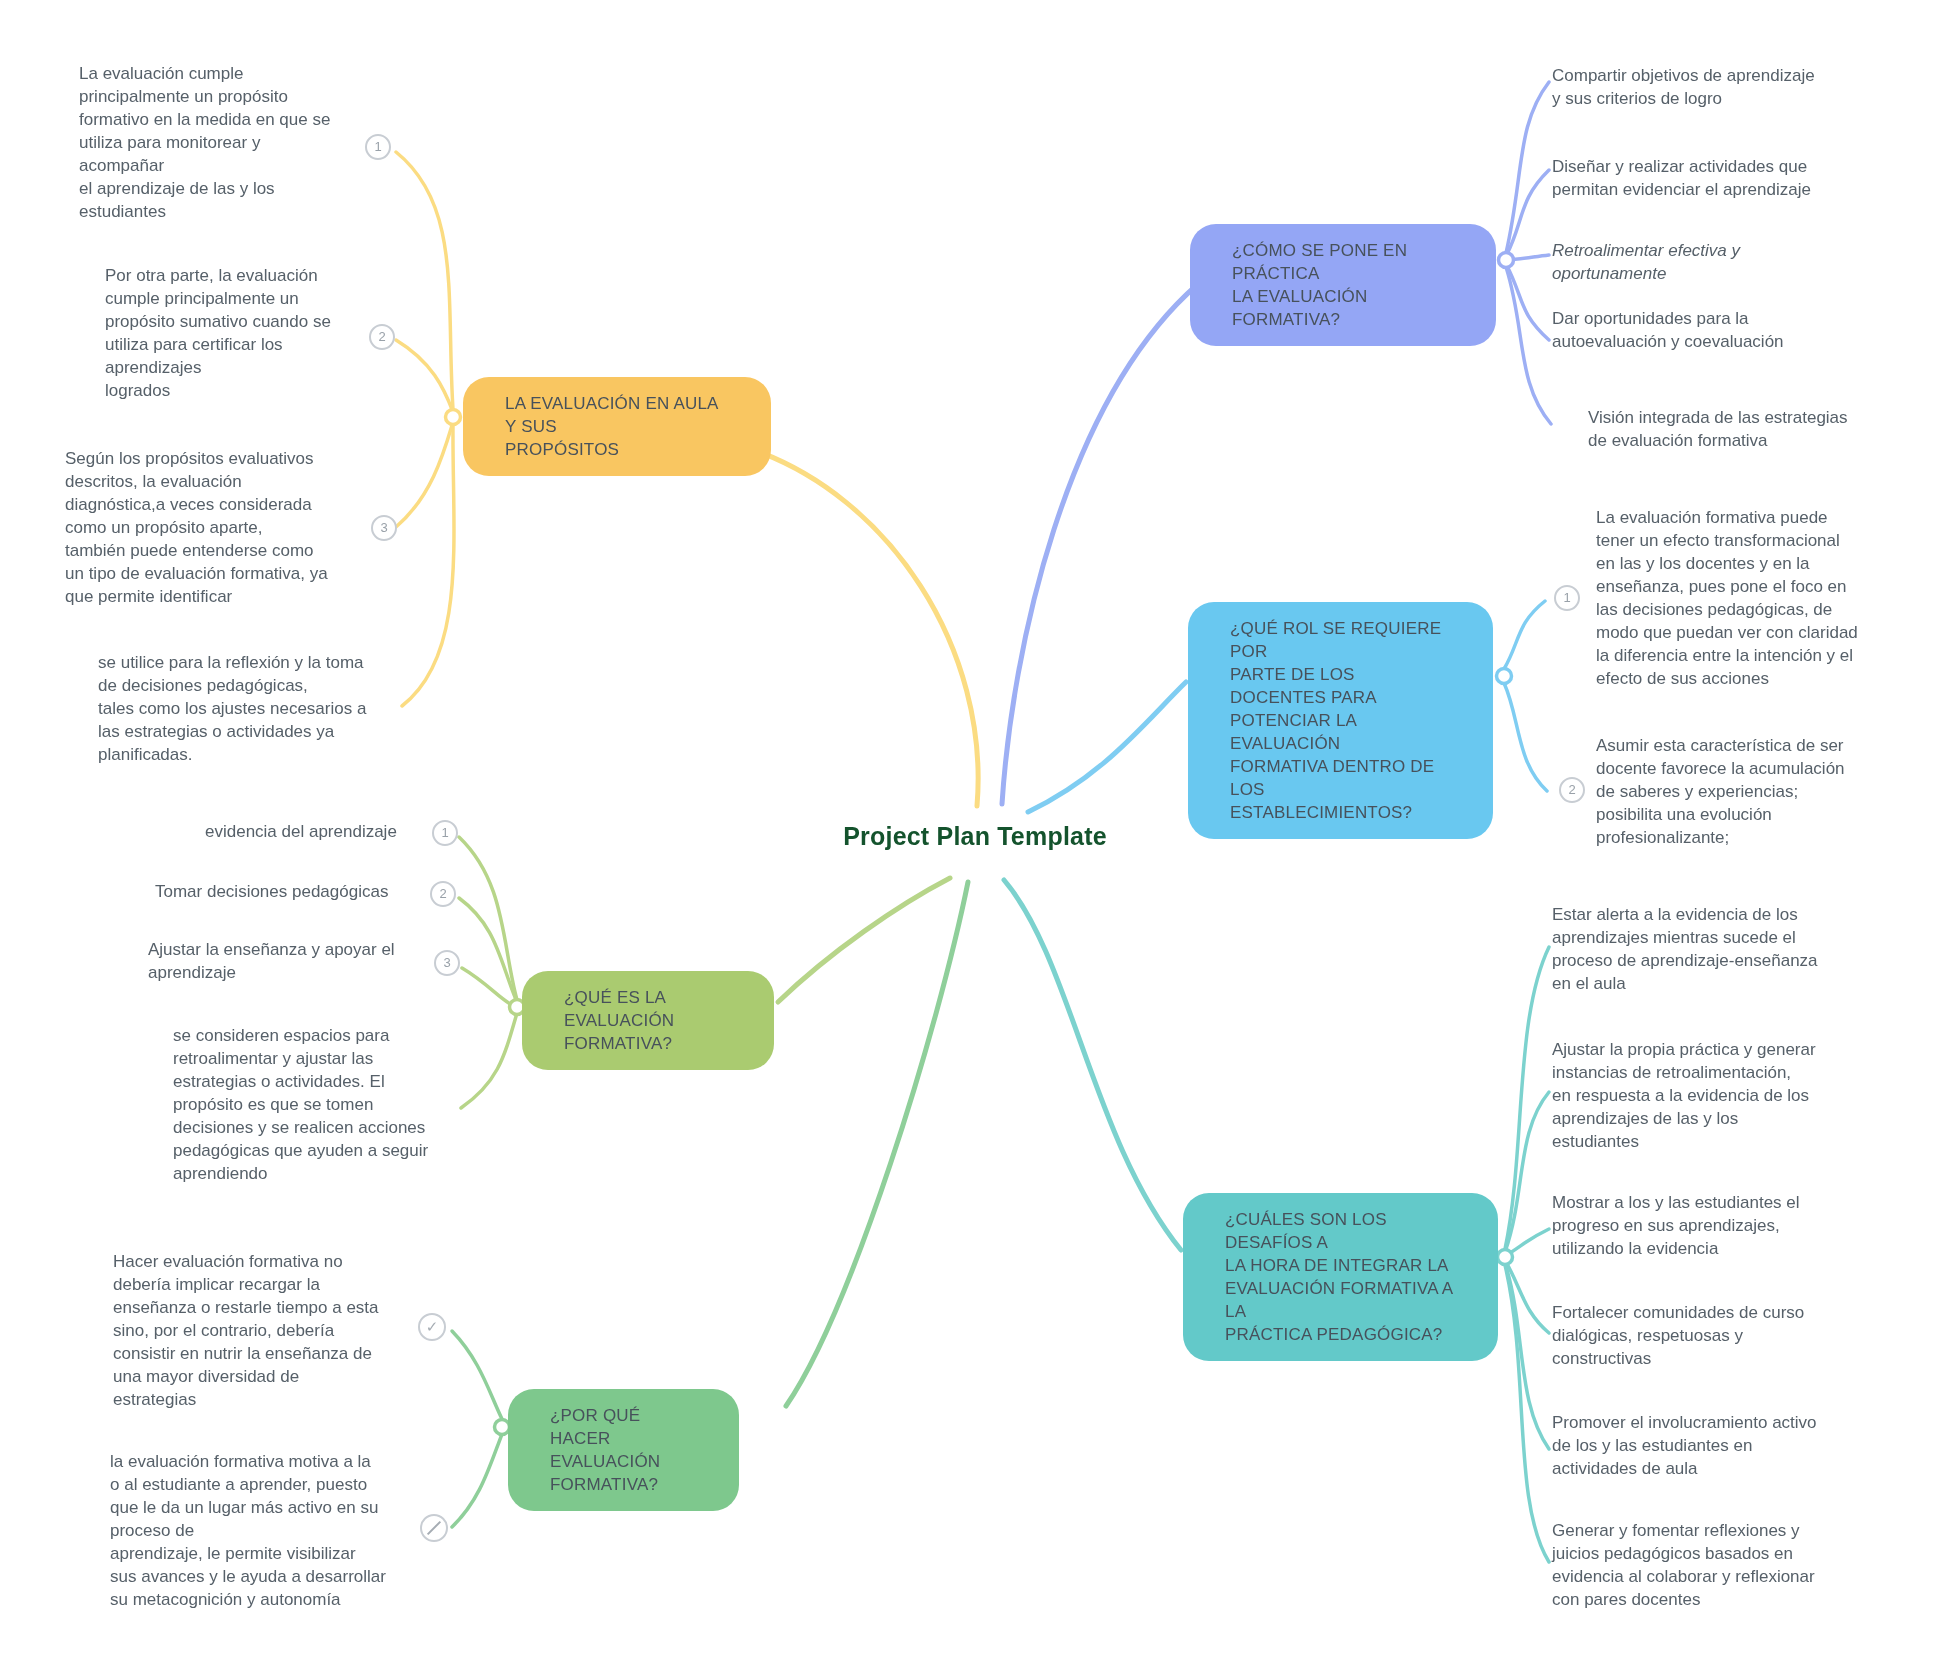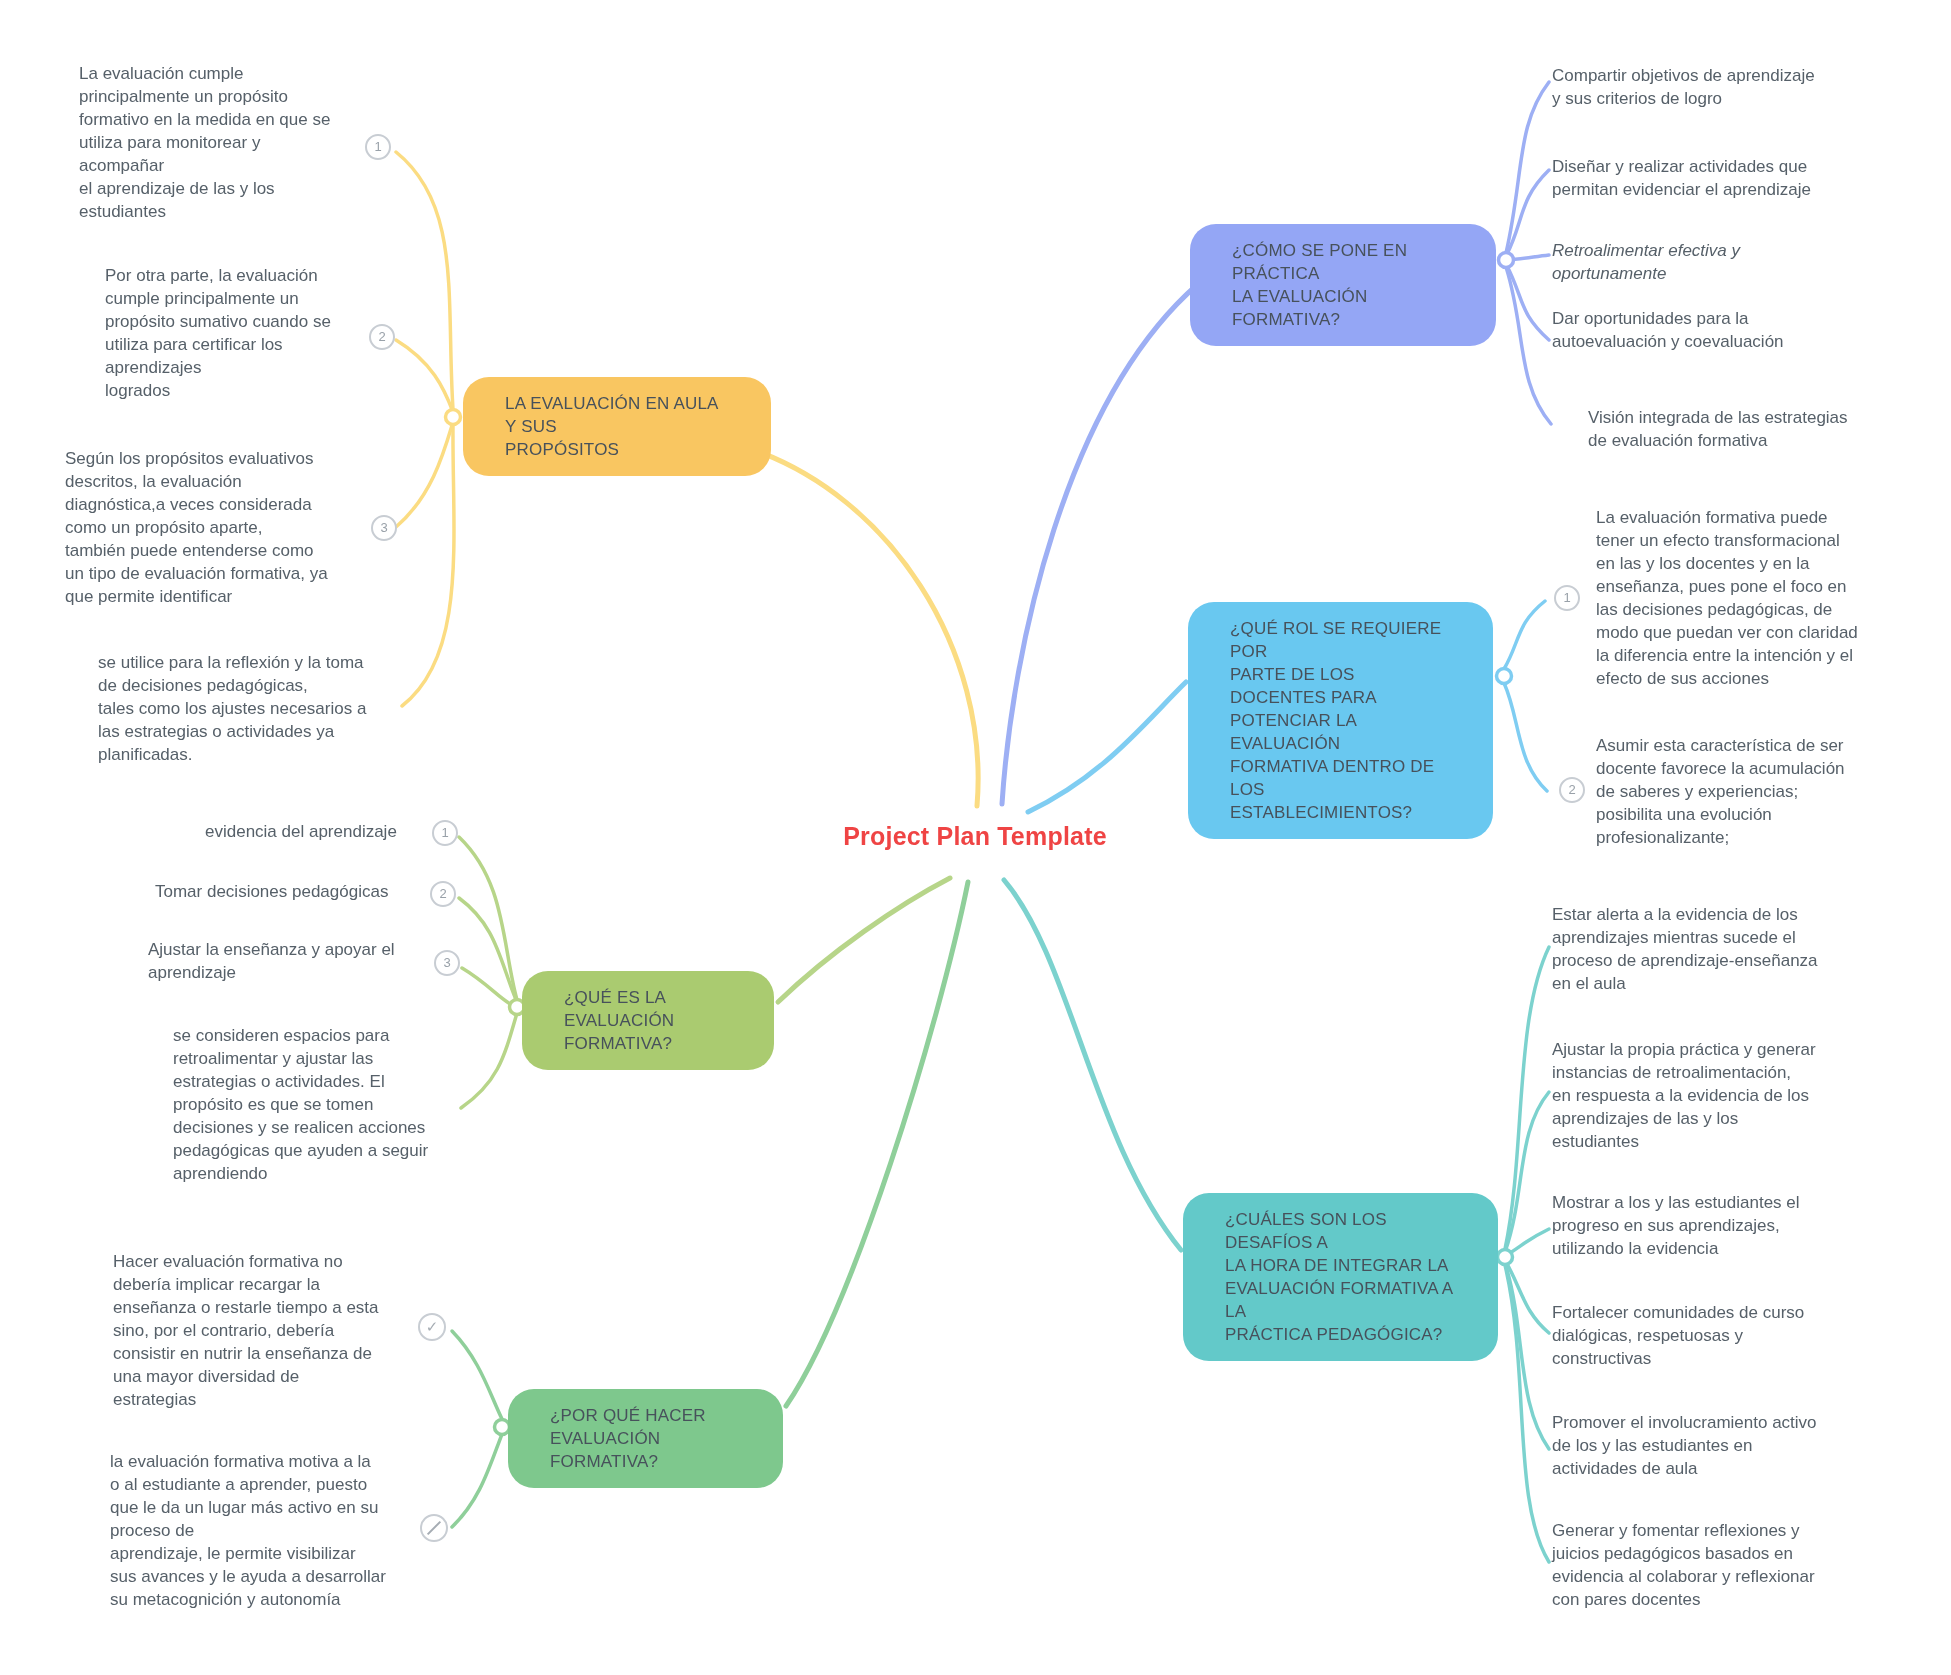--- a/index.html
+++ b/index.html
@@ -5,21 +5,21 @@
   * { margin:0; padding:0; box-sizing:border-box; }
   html,body { background:#ffffff; }
   body {
     width:1951px; height:1675px; position:relative; overflow:hidden;
     font-family:"Liberation Sans", sans-serif;
     color:#566069;
   }
   svg.links { position:absolute; left:0; top:0; z-index:0; }
   .center-title {
     position:absolute; z-index:2; text-align:center;
-    font-size:25px; font-weight:700; color:#ef4444; letter-spacing:0.2px;
+    font-size:25px; font-weight:700; color:#14532d; letter-spacing:0.2px;
   }
   .pill {
     position:absolute; z-index:2;
     border-radius:26px; padding:15px 42px;
     font-size:17px; font-weight:500; line-height:23px; letter-spacing:0.2px;
     color:#47515B; white-space:pre-line;
   }
   .txt {
     position:absolute; z-index:1;
     font-size:17px; line-height:23px; white-space:pre-line;
@@ -115,21 +115,21 @@
 PROPÓSITOS</div>
 <div class="pill" style="left:1190px; top:224px; width:306px; background:#94A6F5;">¿CÓMO SE PONE EN PRÁCTICA
 LA EVALUACIÓN FORMATIVA?</div>
 <div class="pill" style="left:1188px; top:602px; width:305px; background:#69C8F0;">¿QUÉ ROL SE REQUIERE POR
 PARTE DE LOS DOCENTES PARA
 POTENCIAR LA EVALUACIÓN
 FORMATIVA DENTRO DE LOS
 ESTABLECIMIENTOS?</div>
 <div class="pill" style="left:522px; top:971px; width:252px; background:#AACB70;">¿QUÉ ES LA EVALUACIÓN
 FORMATIVA?</div>
-<div class="pill" style="left:508px; top:1389px; width:275px; background:#7EC88D;">¿POR QUÉ HACER
+<div class="pill" style="left:508px; top:1389px; width:231px; background:#7EC88D;">¿POR QUÉ HACER
 EVALUACIÓN FORMATIVA?</div>
 <div class="pill" style="left:1183px; top:1193px; width:315px; background:#63C9C9;">¿CUÁLES SON LOS DESAFÍOS A
 LA HORA DE INTEGRAR LA
 EVALUACIÓN FORMATIVA A LA
 PRÁCTICA PEDAGÓGICA?</div>
 
 <div class="txt" style="left:79px; top:62px; width:320px;">La evaluación cumple
 principalmente un propósito
 formativo en la medida en que se
 utiliza para monitorear y

